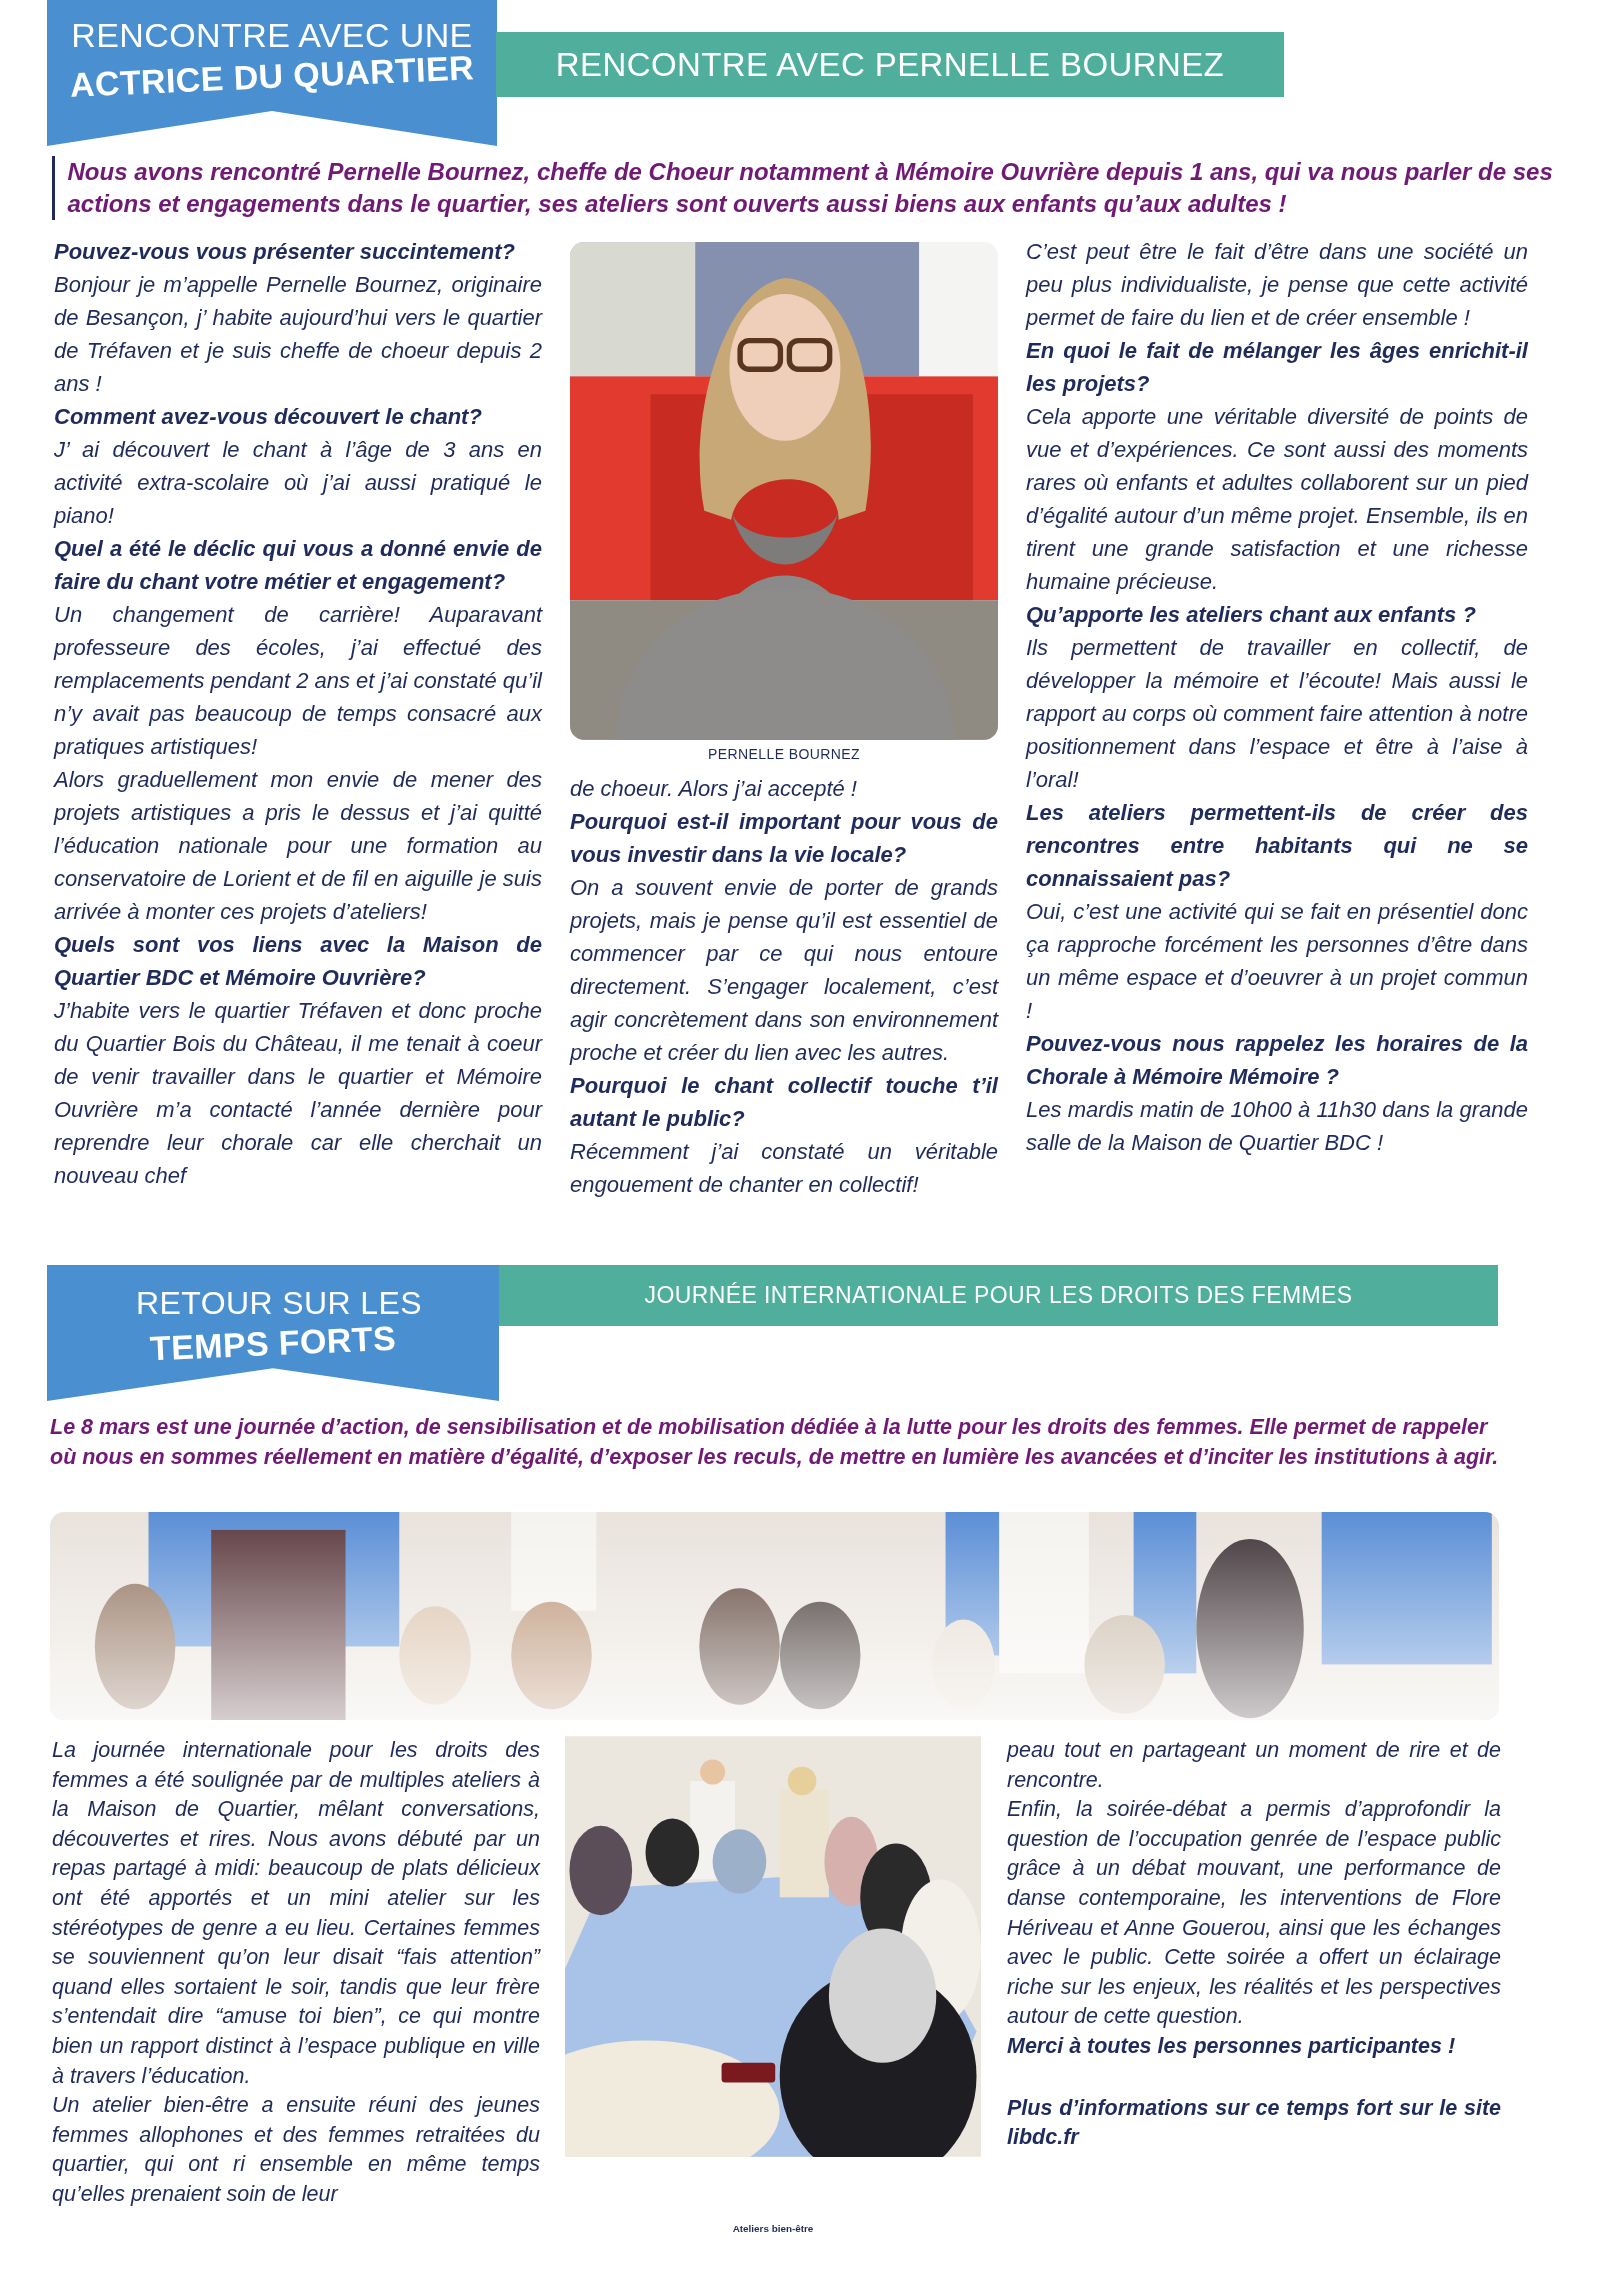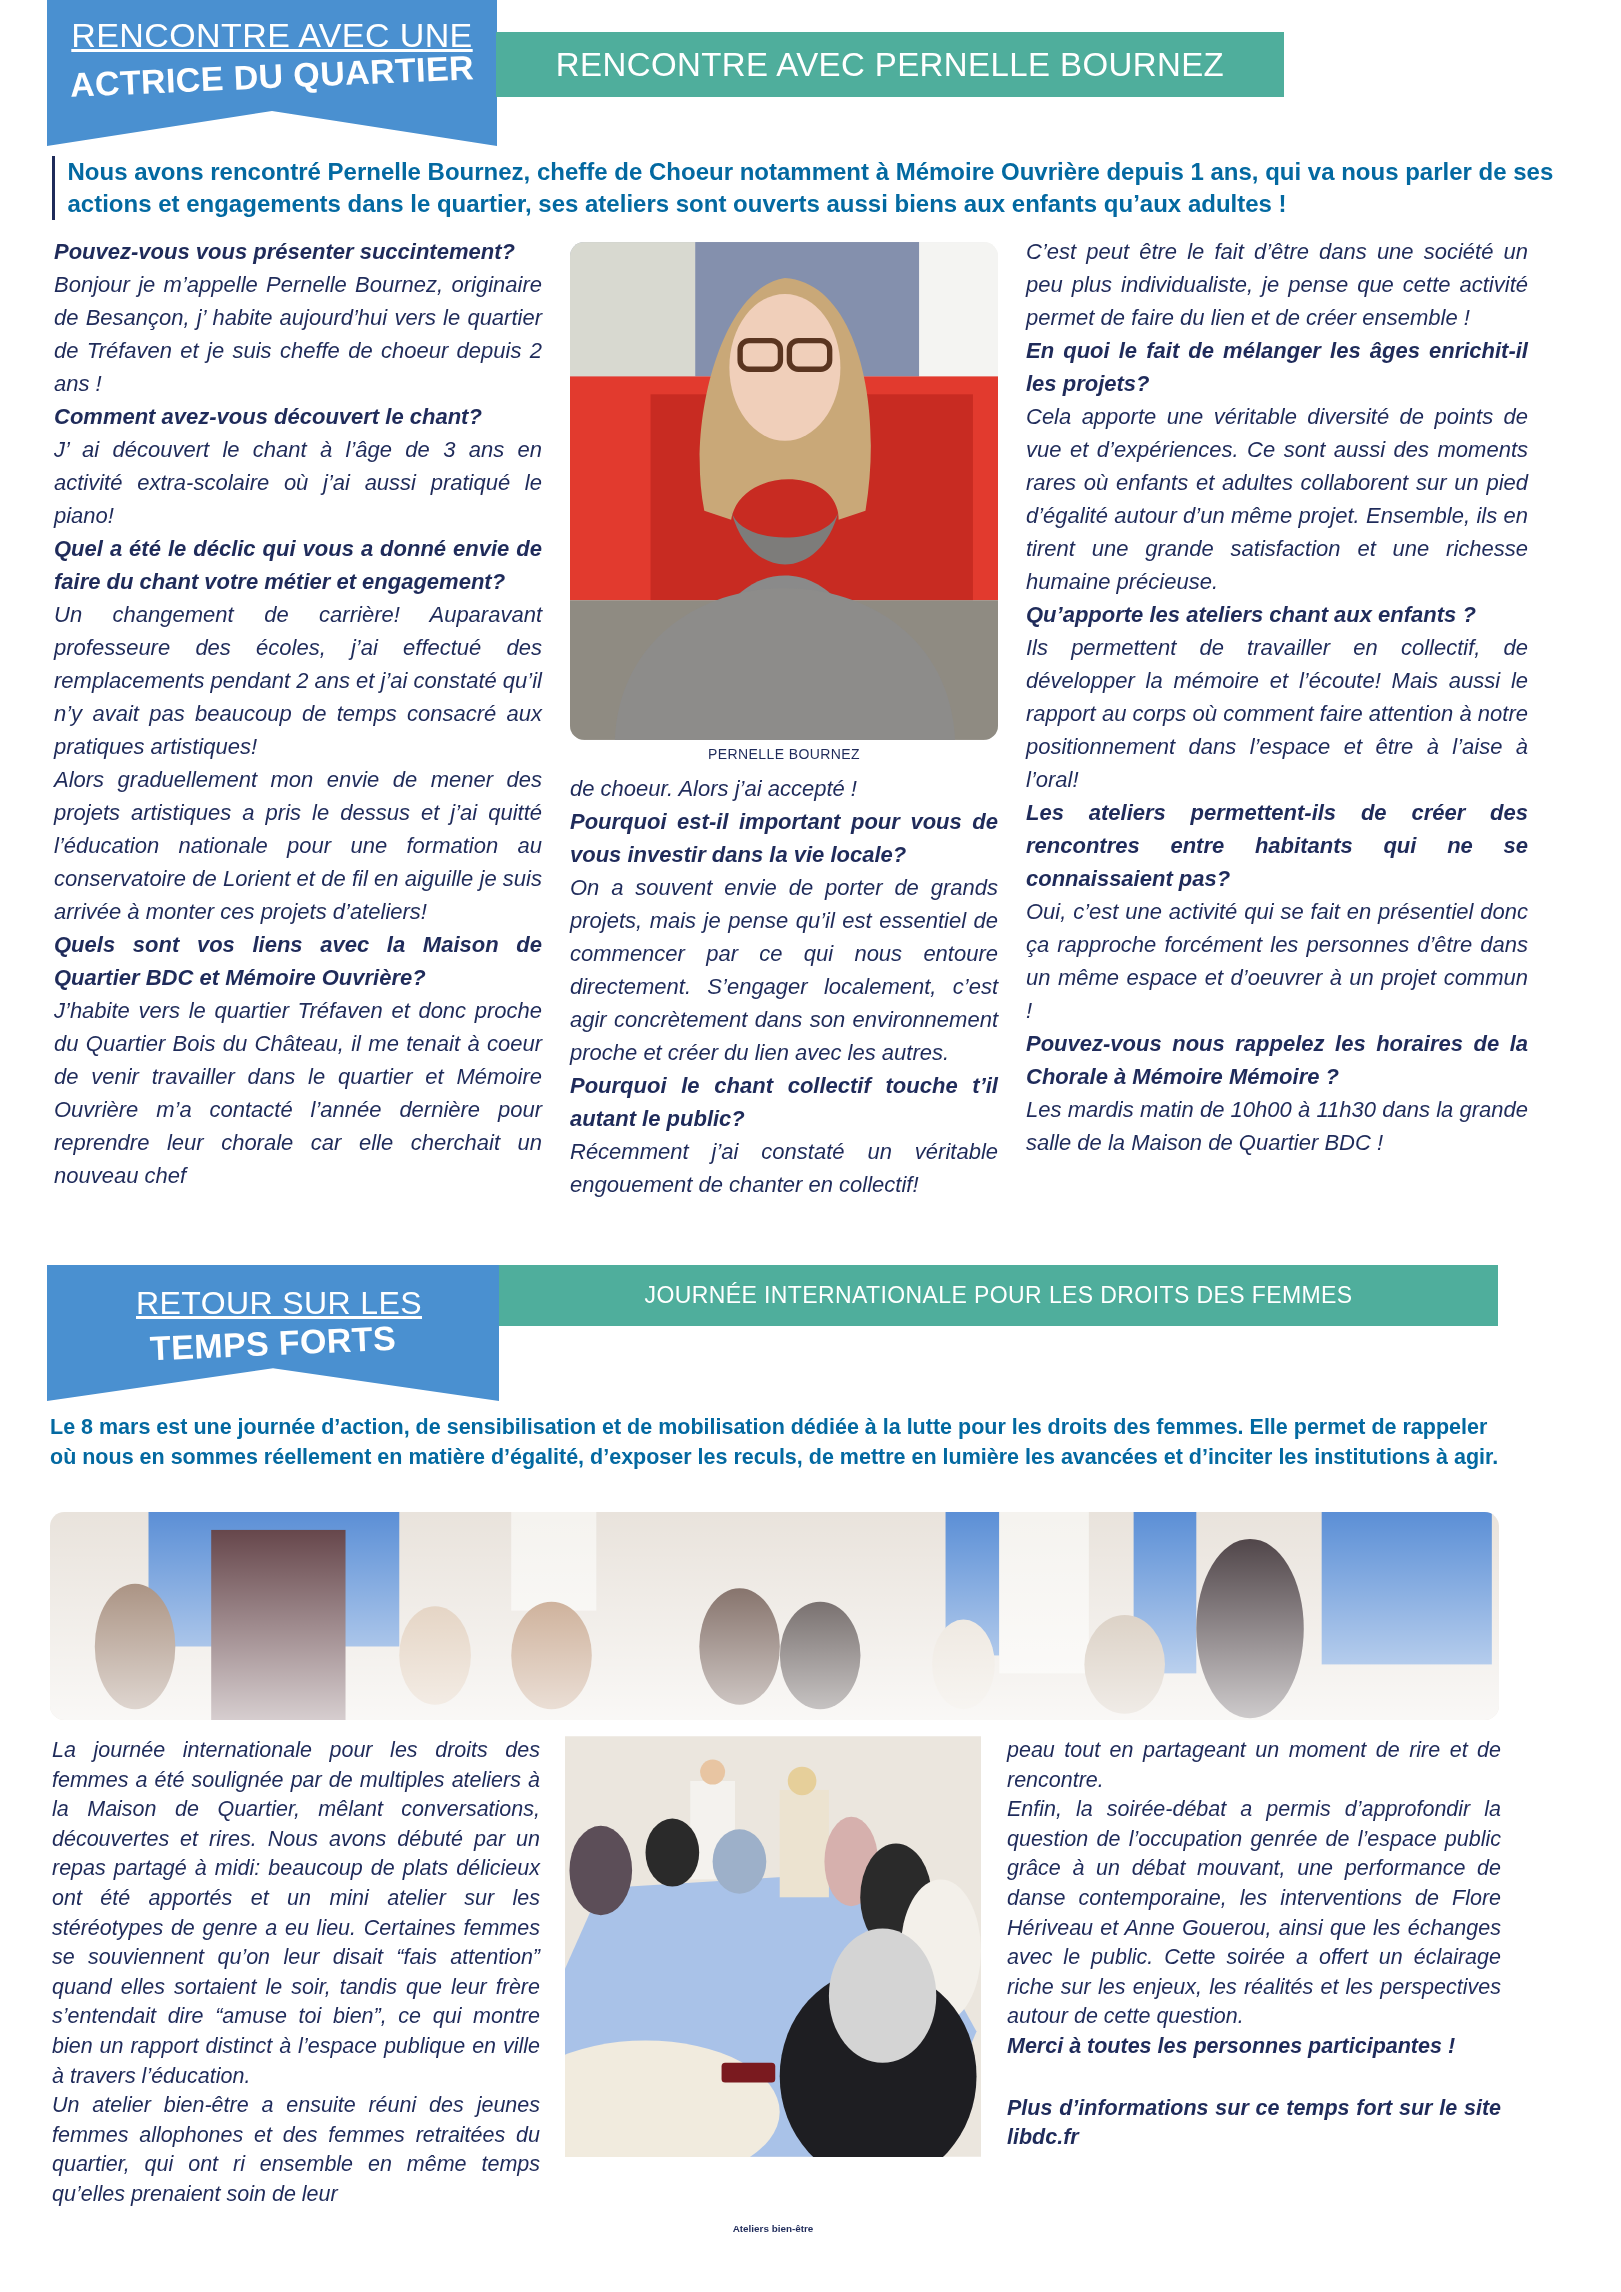--- a/index.html
+++ b/index.html
@@ -4,32 +4,32 @@
 <style>
   * { box-sizing: border-box; margin: 0; padding: 0; }
   html, body { width: 1621px; height: 2293px; background: #ffffff; overflow: hidden; }
   body { position: relative; font-family: "Liberation Sans", "DejaVu Sans", sans-serif; color: #1f2b5a; }
 
   .ribbon {
     position: absolute; background: #4a90d0; color: #fff;
     clip-path: polygon(0 0, 100% 0, 100% 100%, 50% 76%, 0 100%);
     text-align: center; text-transform: uppercase; letter-spacing: 0.4px;
   }
-  .ribbon .l1 { display: block; font-weight: 400; text-decoration: underline; }
+  .ribbon .l1 { display: block; font-weight: 400; }
   .ribbon .l2 { display: block; font-weight: 700; transform: rotate(-2.5deg); }
 
   .greenbar {
     position: absolute; background: #4fae9c; color: #fff;
     text-transform: uppercase; text-align: center; letter-spacing: 0.4px;
     display: flex; align-items: center; justify-content: center;
   }
 
   .intro {
-    position: absolute; font-weight: 700;
-    color: #0369a1; border-left: 3.6px solid #1f2b5a; padding-left: 12.5px;
+    position: absolute; font-style: italic; font-weight: 700;
+    color: #701a75; border-left: 3.6px solid #1f2b5a; padding-left: 12.5px;
   }
 
   .col {
     position: absolute; font-style: italic; font-size: 22px; line-height: 33px;
     text-align: justify; color: #1f2b5a;
   }
   .col p { margin: 0; }
   .col .q { font-weight: 700; }
   .col .gap { height: 32px; }
 

